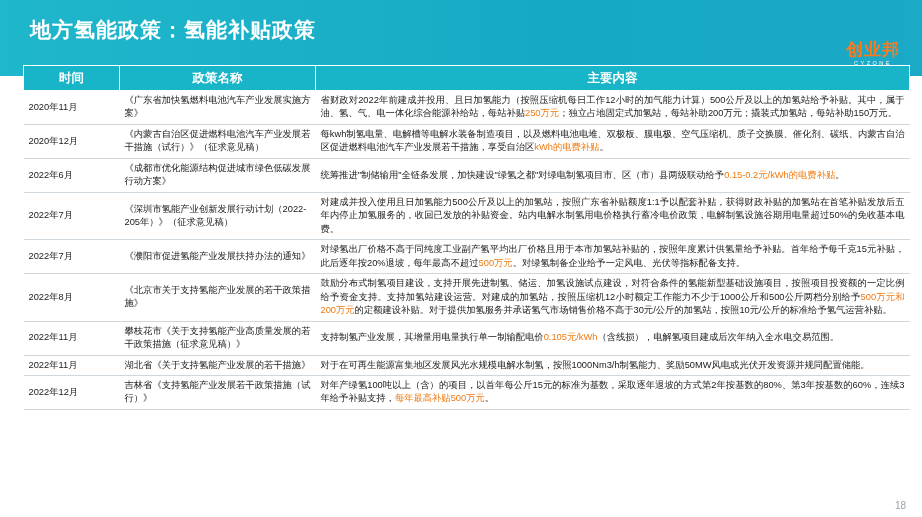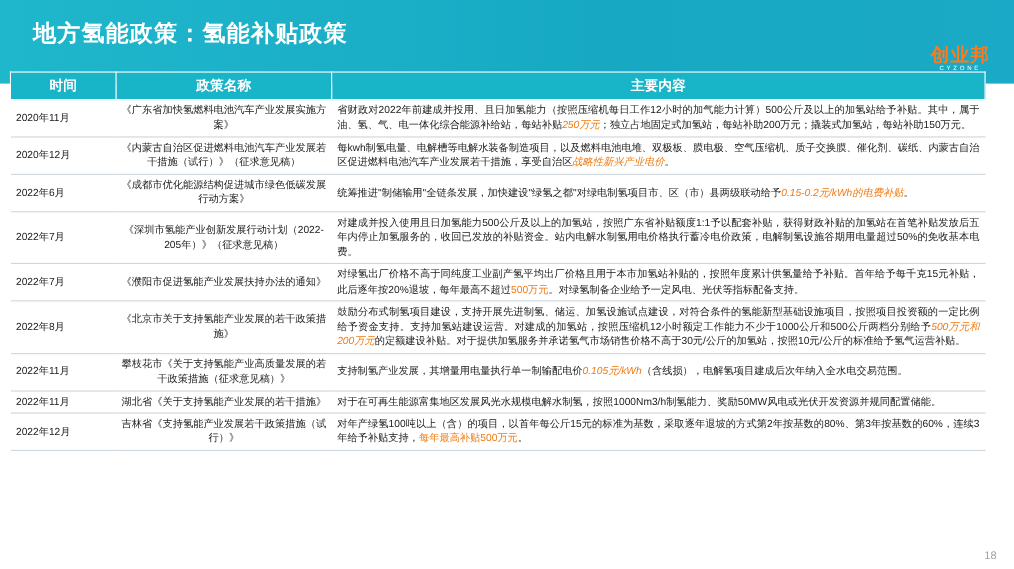--- a/index.html
+++ b/index.html
@@ -57,21 +57,21 @@
   .logo-sub {
     font-size: 5.5px;
     color: #ffffff;
     letter-spacing: 2.5px;
     margin-top: 3px;
   }
   
   .table-wrap {
     position: absolute;
     top: 65px;
-    left: 9px;
+    left: 23px;
     width: 886px;
   }
   table.policy {
     border-collapse: collapse;
     width: 886px;
     table-layout: fixed;
   }
   table.policy th {
     background: #18b5c8;
     color: #ffffff;
@@ -93,30 +93,29 @@
   }
   col.c-time { width: 96px; }
   col.c-name { width: 196px; }
   col.c-content { width: 594px; }
 
   td.time {
     text-align: left;
     font-size: 10.5px;
   }
   td.name {
-    text-align: center;
+    text-align: left;
     font-size: 9.6px;
     line-height: 1.4;
   }
   td.content {
     text-align: justify;
   }
   .hl {
     color: #f07a10;
-    font-style: italic;
   }
   .hl-b {
     color: #f07a10;
     font-weight: normal;
   }
   .page-num {
     position: absolute;
     right: 16px;
     bottom: 6px;
     font-size: 10px;
@@ -153,21 +152,21 @@
       </thead>
       <tbody>
           <tr>
             <td class="time">2020年11月</td>
             <td class="name">《广东省加快氢燃料电池汽车产业发展实施方案》</td>
             <td class="content"><span>省财政对2022年前建成并投用、且日加氢能力（按照压缩机每日工作12小时的加气能力计算）500公斤及以上的加氢站给予补贴。其中，属于油、氢、气、电一体化综合能源补给站，每站补贴</span><span class="hl">250万元</span><span>；独立占地固定式加氢站，每站补助200万元；撬装式加氢站，每站补助150万元。</span></td>
           </tr>
           <tr>
             <td class="time">2020年12月</td>
             <td class="name">《内蒙古自治区促进燃料电池汽车产业发展若干措施（试行）》（征求意见稿）</td>
-            <td class="content"><span>每kwh制氢电量、电解槽等电解水装备制造项目，以及燃料电池电堆、双极板、膜电极、空气压缩机、质子交换膜、催化剂、碳纸、内蒙古自治区促进燃料电池汽车产业发展若干措施，享受自治区</span><span class="hl">战略性新兴产业电价</span><span>。</span></td>
+            <td class="content"><span>每kwh制氢电量、电解槽等电解水装备制造项目，以及燃料电池电堆、双极板、膜电极、空气压缩机、质子交换膜、催化剂、碳纸、内蒙古自治区促进燃料电池汽车产业发展若干措施，享受自治区</span><span class="hl">kWh的电费补贴</span><span>。</span></td>
           </tr>
           <tr>
             <td class="time">2022年6月</td>
             <td class="name">《成都市优化能源结构促进城市绿色低碳发展行动方案》</td>
             <td class="content"><span>统筹推进"制储输用"全链条发展，加快建设"绿氢之都"对绿电制氢项目市、区（市）县两级联动给予</span><span class="hl">0.15-0.2元/kWh的电费补贴</span><span>。</span></td>
           </tr>
           <tr>
             <td class="time">2022年7月</td>
             <td class="name">《深圳市氢能产业创新发展行动计划（2022-205年）》（征求意见稿）</td>
             <td class="content"><span>对建成并投入使用且日加氢能力500公斤及以上的加氢站，按照广东省补贴额度1:1予以配套补贴，获得财政补贴的加氢站在首笔补贴发放后五年内停止加氢服务的，收回已发放的补贴资金。站内电解水制氢用电价格执行蓄冷电价政策，电解制氢设施谷期用电量超过50%的免收基本电费。</span></td>

